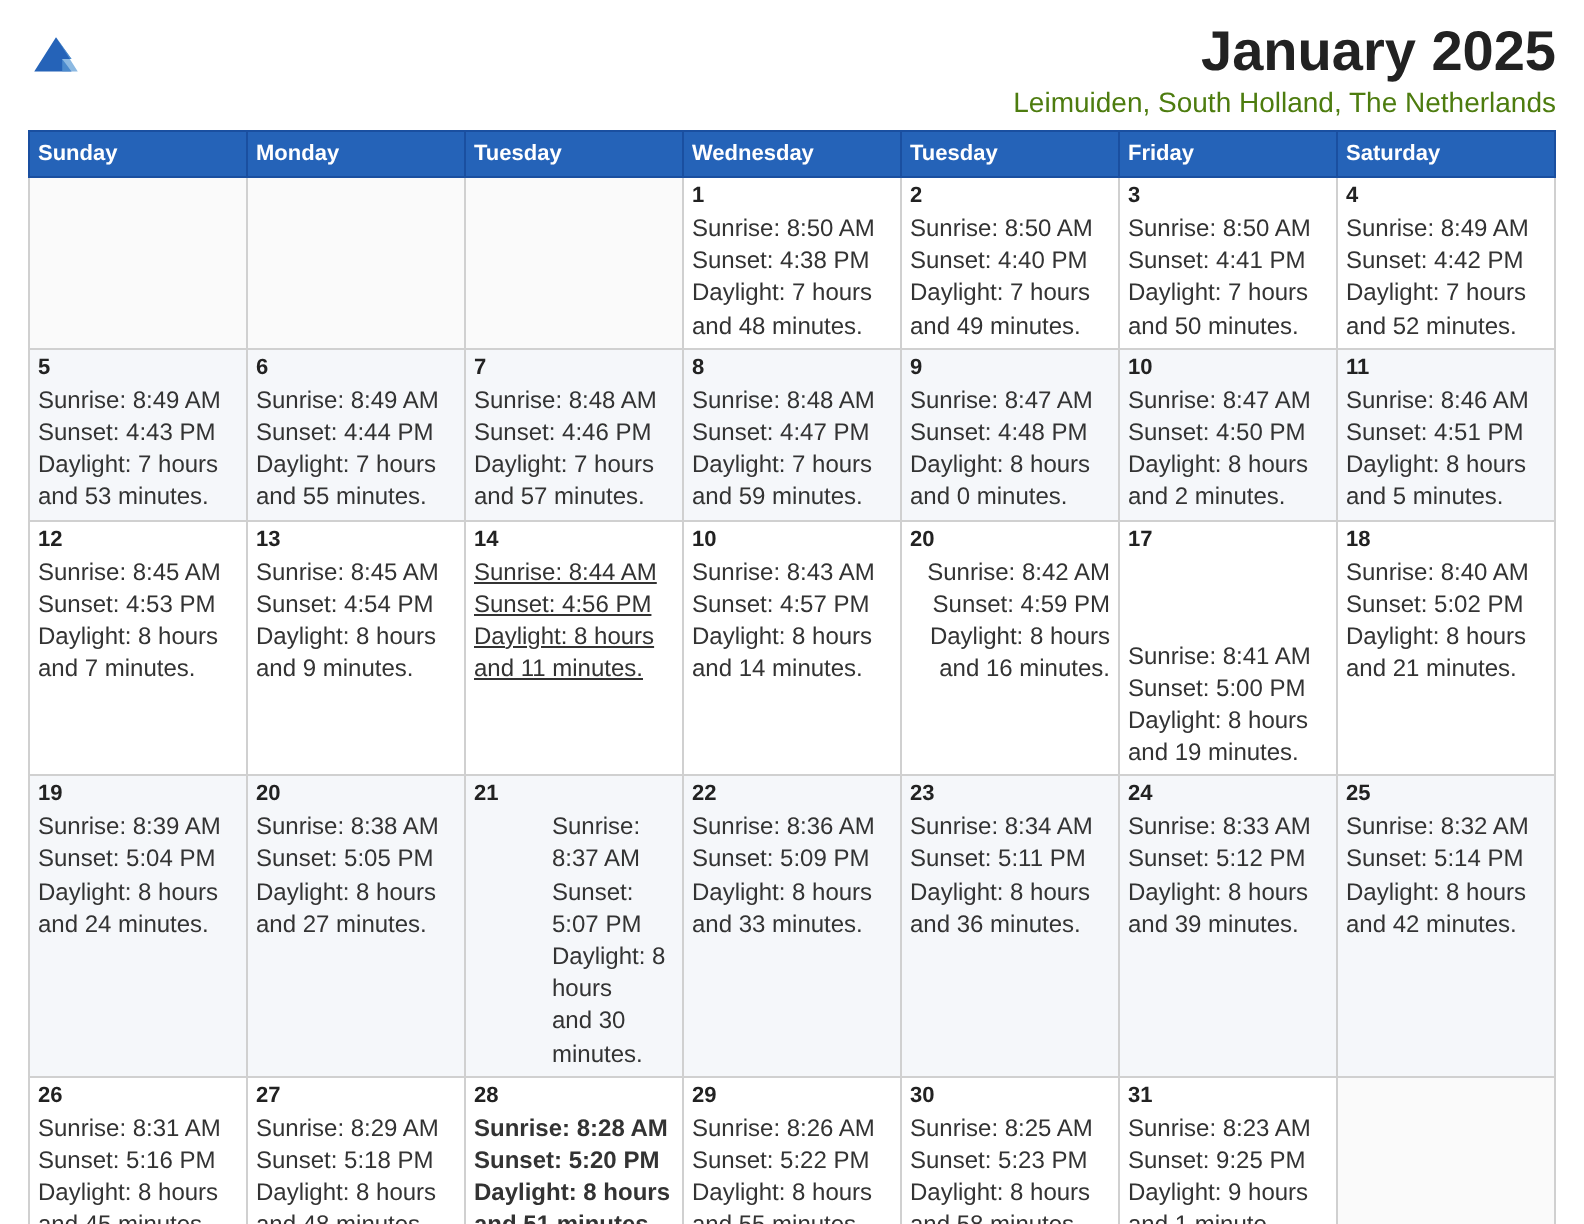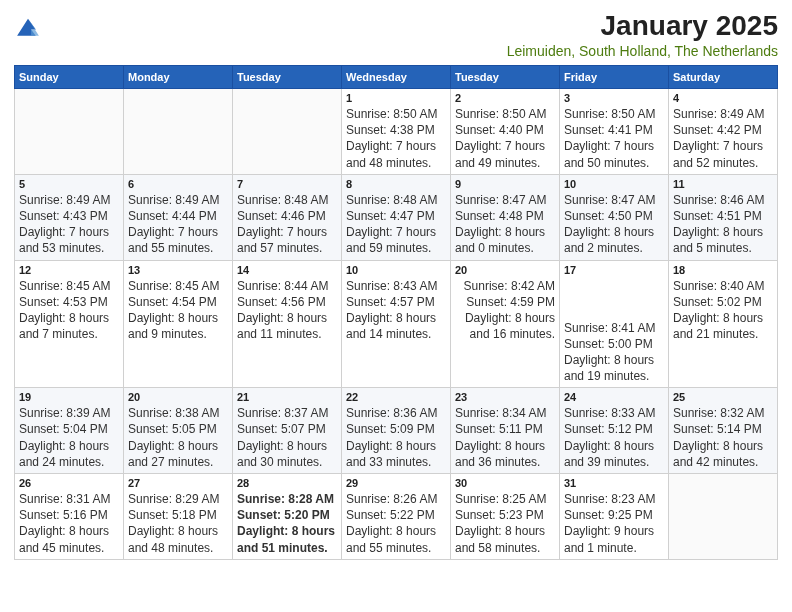--- a/index.html
+++ b/index.html
@@ -224,21 +224,21 @@
           </td>
           <td>
             <span class="day-num">13</span>
             <div class="day-info" style="white-space: pre-line;">Sunrise: 8:45 AM
 Sunset: 4:54 PM
 Daylight: 8 hours
 and 9 minutes.</div>
           </td>
           <td>
             <span class="day-num">14</span>
-            <div class="day-info" style="white-space: pre-line;">Sunrise: 8:44 AM
+            <div class="day-info" style="white-space: pre-line; text-decoration: underline;">Sunrise: 8:44 AM
 Sunset: 4:56 PM
 Daylight: 8 hours
 and 11 minutes.</div>
           </td>
           <td>
             <span class="day-num">10</span>
             <div class="day-info" style="white-space: pre-line;">Sunrise: 8:43 AM
 Sunset: 4:57 PM
 Daylight: 8 hours
 and 14 minutes.</div>
@@ -275,21 +275,21 @@
           </td>
           <td>
             <span class="day-num">20</span>
             <div class="day-info" style="white-space: pre-line;">Sunrise: 8:38 AM
 Sunset: 5:05 PM
 Daylight: 8 hours
 and 27 minutes.</div>
           </td>
           <td>
             <span class="day-num">21</span>
-            <div class="day-info" style="white-space: pre-line;">Sunrise: 8:37 AM
+            <div class="day-info" style="white-space: pre-line; margin-left: 39px;">Sunrise: 8:37 AM
 Sunset: 5:07 PM
 Daylight: 8 hours
 and 30 minutes.</div>
           </td>
           <td>
             <span class="day-num">22</span>
             <div class="day-info" style="white-space: pre-line;">Sunrise: 8:36 AM
 Sunset: 5:09 PM
 Daylight: 8 hours
 and 33 minutes.</div>

